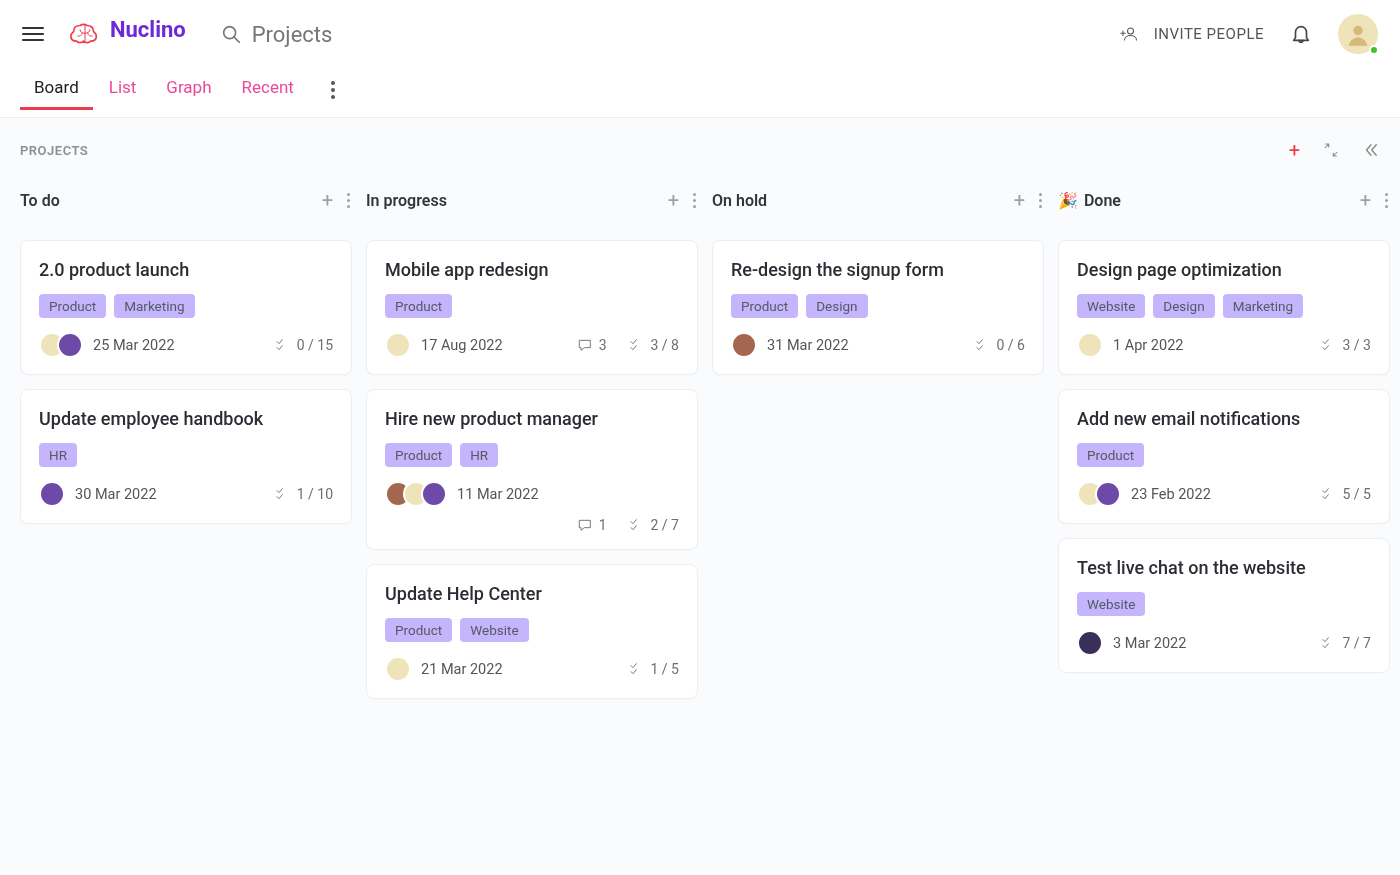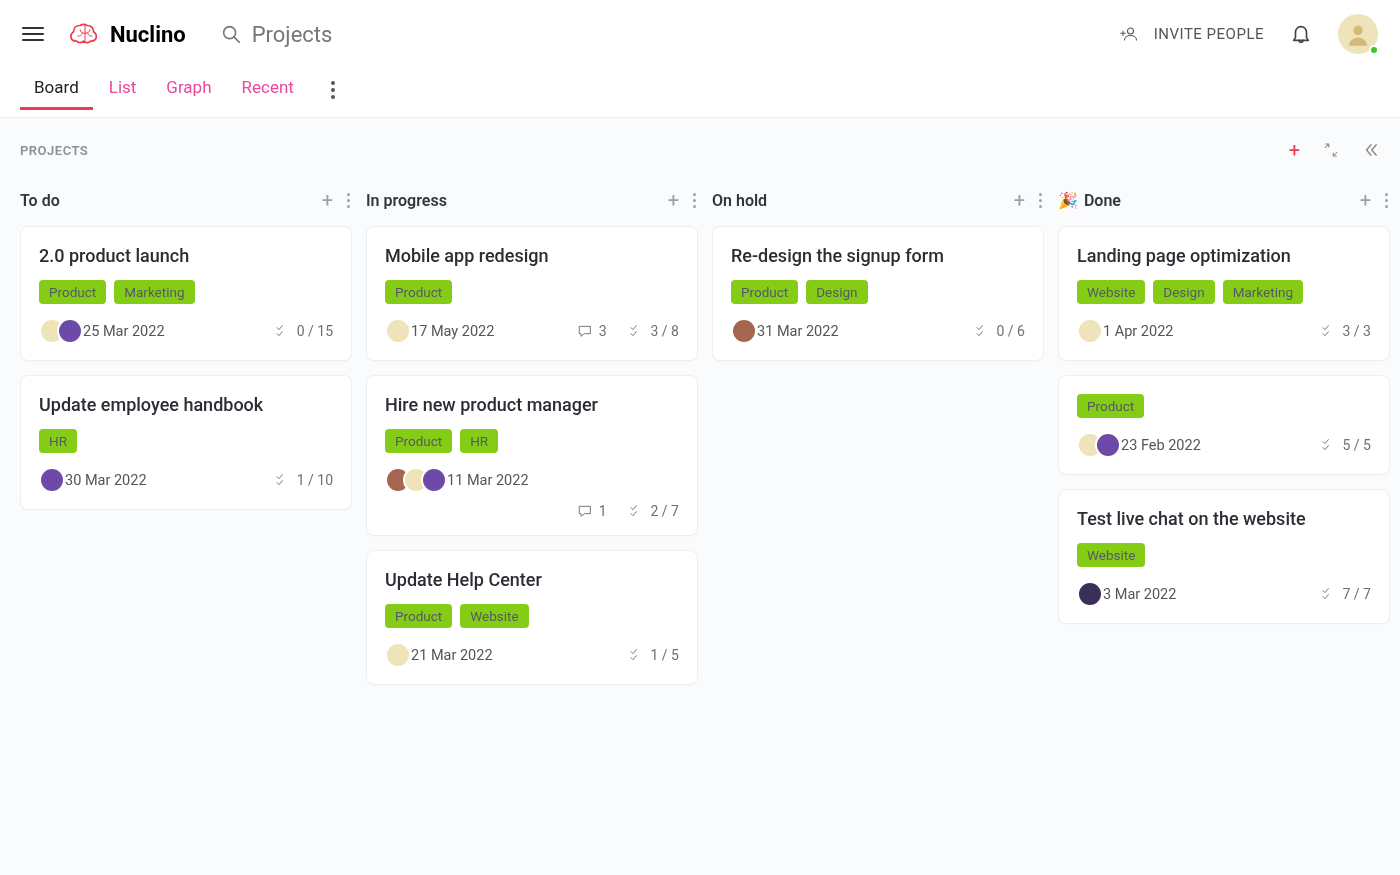--- a/index.html
+++ b/index.html
@@ -20,21 +20,21 @@
     height: 68px;
     padding: 0 22px;
     gap: 14px;
   }
   .hamburger {
     display: flex; flex-direction: column; justify-content: center; gap: 4px;
     width: 22px; height: 22px; cursor: pointer;
   }
   .hamburger span { display:block; height:2px; background:#333; border-radius:1px; }
   .logo {
-    display:flex; align-items:center; gap:8px; color:#000000; font-size:22px; font-weight:700;
+    display:flex; gap:8px; color:#6d28d9; font-size:22px; font-weight:700;
     margin-left: 10px;
   }
   .logo svg { width:34px; height:34px; }
   .search-wrap { display:flex; align-items:center; gap:10px; margin-left:20px; color:#777; font-size:22px; font-weight:400; cursor:text;}
   .search-icon { width:22px; height:22px; }
   .topbar-right { margin-left:auto; display:flex; align-items:center; gap:26px; }
   .invite { display:flex; align-items:center; gap:16px; color:#555; font-size:15px; letter-spacing:.5px; cursor:pointer;}
   .invite svg { width:18px; height:18px; }
   .bell { width:22px; height:22px; color:#444; cursor:pointer;}
   .avatar-wrap { position:relative; }
@@ -59,38 +59,38 @@
   .board-wrap { background:#fafbfc; height:calc(875px - 68px - 50px); padding: 14px 20px 0; }
   .board-header {
     display:flex; align-items:center; height:36px; margin-bottom:14px;
   }
   .board-title { font-size:13px; color:#8a8f98; letter-spacing:.5px; font-weight:600;}
   .board-actions { margin-left:auto; display:flex; align-items:center; gap:22px; color:#888;}
   .board-actions .plus { color:#ee3a4c; font-size:20px; cursor:pointer;}
   .board-actions svg { width:18px; height:18px; cursor:pointer;}
   .columns { display:flex; gap:14px; align-items:flex-start;}
   .column { width:332px; flex:0 0 332px; }
-  .col-head { display:flex; align-items:center; height:36px; padding:0 2px 0 0; margin-bottom:8px;}
+  .col-head { display:flex; align-items:center; height:36px; padding:0 2px 0 0; margin-bottom:22px;}
   .col-title { font-size:16px; font-weight:600; color:#33373d; display:flex; align-items:center; gap:6px;}
   .col-emoji { font-size:16px; }
   .col-head-actions { margin-left:auto; display:flex; align-items:center; gap:14px; color:#9aa0a8;}
   .col-plus, .col-more { cursor:pointer; }
   .col-plus { font-size:20px; line-height:1; }
   .col-more { display:flex; flex-direction:column; gap:3px;}
   .col-more span { width:3px; height:3px; border-radius:50%; background:#9aa0a8;}
   
   .card {
     background:#fff; border:1px solid #eceef1; border-radius:8px;
     padding:18px 18px 16px; margin-bottom:14px; box-shadow:0 1px 1px rgba(0,0,0,0.02);
     cursor:pointer;
   }
   .card-title { font-size:18px; font-weight:500; color:#2a2d33; margin-bottom:14px;}
   .tags { display:flex; flex-wrap:wrap; gap:8px; margin-bottom:14px;}
-  .tag { background:#84cc16; color:#555b66; font-size:13.5px; padding:4px 10px; border-radius:4px;}
-  .card-footer { display:flex; align-items:center; }
+  .tag { background:#c4b5fd; color:#555b66; font-size:13.5px; padding:4px 10px; border-radius:4px;}
+  .card-footer { display:flex; align-items:center; gap:10px;}
   .avatars { display:flex; }
   .av {
     width:26px; height:26px; border-radius:50%; border:2px solid #fff;
     display:inline-block;
   }
   .av + .av { margin-left:-8px; }
   .av.c1{background:#efe3b9;}
   .av.c2{background:#6d4aa8;}
   .av.c3{background:#a4664f;}
   .av.c4{background:#3a2f58;}
@@ -252,21 +252,21 @@
         </div>
         <div class="card">
           <div class="card-title">Mobile app redesign</div>
           <div class="tags">
             <span class="tag">Product</span>
           </div>
           <div class="card-footer">
             <div class="avatars">
               <span class="av c1"></span>
             </div>
-            <span class="date">17 May 2022</span>
+            <span class="date">17 Aug 2022</span>
             <div class="meta-right">
               <span class="meta-item">
                 <svg viewBox="0 0 24 24" width="16" height="16">
                   <path class="stroke-thin" d="M4 5h16v11H11l-5 4v-4H4Z"></path>
                 </svg>
                 <span>3</span>
               </span>
               <span class="meta-item">
                 <svg viewBox="0 0 24 24" width="16" height="16">
                   <path class="stroke-thin" d="M3 7l3 3 5-6M3 16l3 3 5-6"></path>
@@ -374,21 +374,21 @@
           <div class="col-head-actions">
             <span class="col-plus">+</span>
             <span class="col-more">
               <span></span>
               <span></span>
               <span></span>
             </span>
           </div>
         </div>
         <div class="card">
-          <div class="card-title">Landing page optimization</div>
+          <div class="card-title">Design page optimization</div>
           <div class="tags">
             <span class="tag">Website</span>
             <span class="tag">Design</span>
             <span class="tag">Marketing</span>
           </div>
           <div class="card-footer">
             <div class="avatars">
               <span class="av c1"></span>
             </div>
             <span class="date">1 Apr 2022</span>
@@ -396,20 +396,21 @@
               <span class="meta-item">
                 <svg viewBox="0 0 24 24" width="16" height="16">
                   <path class="stroke-thin" d="M3 7l3 3 5-6M3 16l3 3 5-6"></path>
                 </svg>
                 <span>3 / 3</span>
               </span>
             </div>
           </div>
         </div>
         <div class="card">
+          <div class="card-title">Add new email notifications</div>
           <div class="tags">
             <span class="tag">Product</span>
           </div>
           <div class="card-footer">
             <div class="avatars">
               <span class="av c1"></span>
               <span class="av c2"></span>
             </div>
             <span class="date">23 Feb 2022</span>
             <div class="meta-right">

